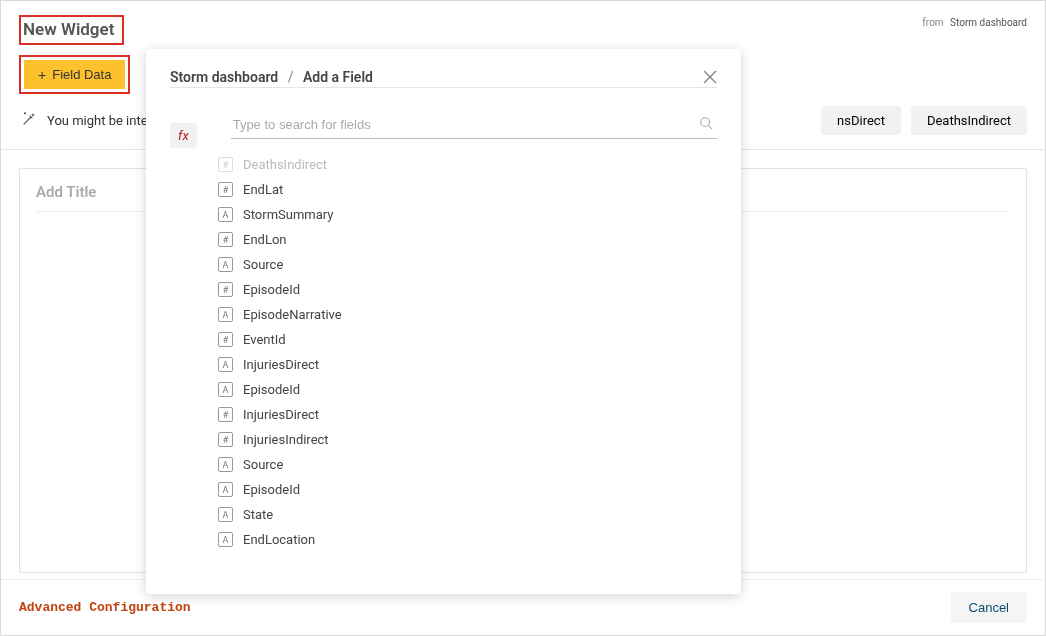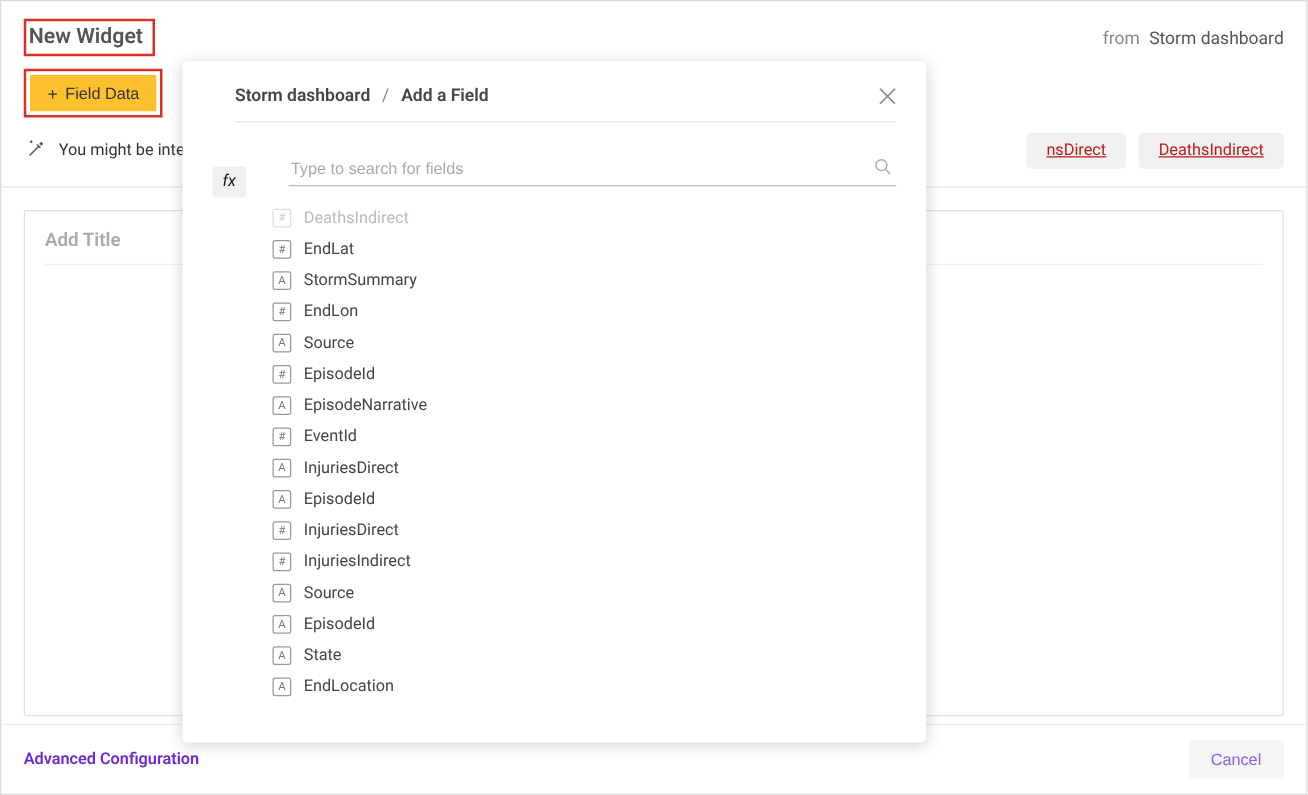--- a/index.html
+++ b/index.html
@@ -1,51 +1,51 @@
 <!DOCTYPE html>
 <html><head>
 <meta charset="utf-8">
 <style>
   * { box-sizing: border-box; margin: 0; padding: 0; }
   body { font-family: -apple-system, BlinkMacSystemFont, "Segoe UI", Roboto, Arial, sans-serif; font-size: 13px; color: #333; background: #fff; width: 1046px; height: 636px; position: relative; border: 1px solid #d9d9d9; }
   
-  .header { padding: 14px 18px 10px 18px; display: flex; justify-content: space-between; align-items: center; }
+  .header { padding: 14px 18px 10px 18px; display: flex; justify-content: space-between; align-items: flex-start; }
   .title-box { border: 2px solid #d93025; padding: 2px 8px 4px 2px; }
   .title-box h2 { font-size: 17px; font-weight: 600; color: #555; }
-  .from-label { font-size: 14px; color: #888; margin-top: 2px; }
+  .from-label { font-size: 10px; color: #888; margin-top: 2px; }
   .from-label .ds-name { color: #555; margin-left: 4px; }
   
   .select-row { padding: 0 18px 12px 18px; }
   .select-data-wrap { display: inline-block; border: 2px solid #d93025; padding: 3px; }
   .select-data-btn { background: #fec12e; border: none; padding: 7px 14px; font-size: 13px; color: #333; cursor: pointer; display: inline-flex; align-items: center; gap: 6px; }
   .plus { font-size: 14px; font-weight: 400; line-height: 1; }
   
   .suggest-row { padding: 0 18px 14px 20px; display: flex; align-items: center; gap: 10px; border-bottom: 1px solid #e5e5e5; }
   .wand-icon { font-size: 14px; color: #555; }
   .chips-area { display: flex; gap: 10px; margin-left: auto; }
-  .chip { background: #f1f1f1; border-radius: 4px; padding: 7px 16px; font-size: 13px; color: #b91c1c; cursor: pointer; text-decoration: underline; }
+  .chip { background: #f1f1f1; border-radius: 4px; padding: 7px 16px; font-size: 13px; color: #000000; cursor: pointer; }
   
   .canvas { padding: 18px; }
   .widget-shell { border: 1px solid #e1e1e1; border-radius: 2px; height: 405px; padding: 14px 16px; }
   .add-title { font-size: 15px; font-weight: 600; color: #aaa; padding-bottom: 10px; border-bottom: 1px solid #eee; width: 100%; }
   
   .footer { position: absolute; bottom: 0; left: 0; right: 0; padding: 12px 18px; display: flex; justify-content: space-between; align-items: center; border-top: 1px solid #eee; }
-  .adv-link { color: #6d28d9; font-size: 13px; font-weight: 600; cursor: pointer; }
-  .cancel-btn { background: #f5f5f5; border: none; border-radius: 3px; padding: 8px 18px; font-size: 13px; color: #8b5cf6; cursor: pointer; text-align: center; }
+  .adv-link { color: #c2410c; font-size: 13px; font-weight: 600; cursor: pointer; font-family: Liberation Mono, monospace; }
+  .cancel-btn { background: #f5f5f5; border: none; border-radius: 3px; padding: 8px 18px; font-size: 13px; color: #0c4a6e; cursor: pointer; text-align: center; }
   
   
   .popover { position: absolute; top: 48px; left: 145px; width: 595px; height: 545px; background: #fff; box-shadow: 0 2px 12px rgba(0,0,0,0.18); border-radius: 4px; padding: 20px 24px; display: flex; flex-direction: column; }
-  .pop-head { display: flex; justify-content: space-between; align-items: center; padding-bottom: 12px; border-bottom: 1px solid #e5e5e5; margin-left: 18px; }
+  .pop-head { display: flex; justify-content: space-between; align-items: center; padding-bottom: 2px; border-bottom: 1px solid #e5e5e5; }
   .breadcrumb { font-size: 14px; font-weight: 600; color: #444; }
   .breadcrumb .sep { font-weight: 400; color: #888; margin: 0 6px; }
   .close-x { width: 14px; height: 14px; cursor: pointer; color: #888; }
   .close-x svg { width: 100%; height: 100%; }
   
   .search-row { display: flex; align-items: center; gap: 10px; margin-top: 14px; }
-  .fx-btn { background: #f1f1f1; border-radius: 3px; padding: 5px 8px; font-style: italic; font-size: 13px; color: #0f172a; cursor: pointer; margin-top: 21px; }
+  .fx-btn { background: #f1f1f1; border-radius: 3px; padding: 5px 8px; font-style: italic; font-size: 13px; color: #b91c1c; cursor: pointer; margin-top: 21px; }
   .search-wrap { flex: 1; position: relative; border-bottom: 1px solid #bbb; margin-left: 24px; }
   .search-input { width: 100%; border: none; outline: none; padding: 6px 24px 6px 2px; font-size: 13px; color: #333; }
   .search-input::placeholder { color: #aaa; }
   .search-icon { position: absolute; right: 4px; top: 5px; width: 14px; height: 14px; color: #aaa; }
   .search-icon svg { width: 100%; height: 100%; }
   
   .field-list { margin-top: 6px; padding-left: 48px; overflow: hidden; flex: 1; }
   .field-item { display: flex; align-items: center; gap: 10px; padding: 5px 0; cursor: pointer; font-size: 13px; color: #444; }
   .field-item:first-child { color: #bbb; margin-top: -2px; }
   .field-item:first-child .type-badge { border-color: #ddd; color: #ccc; }

